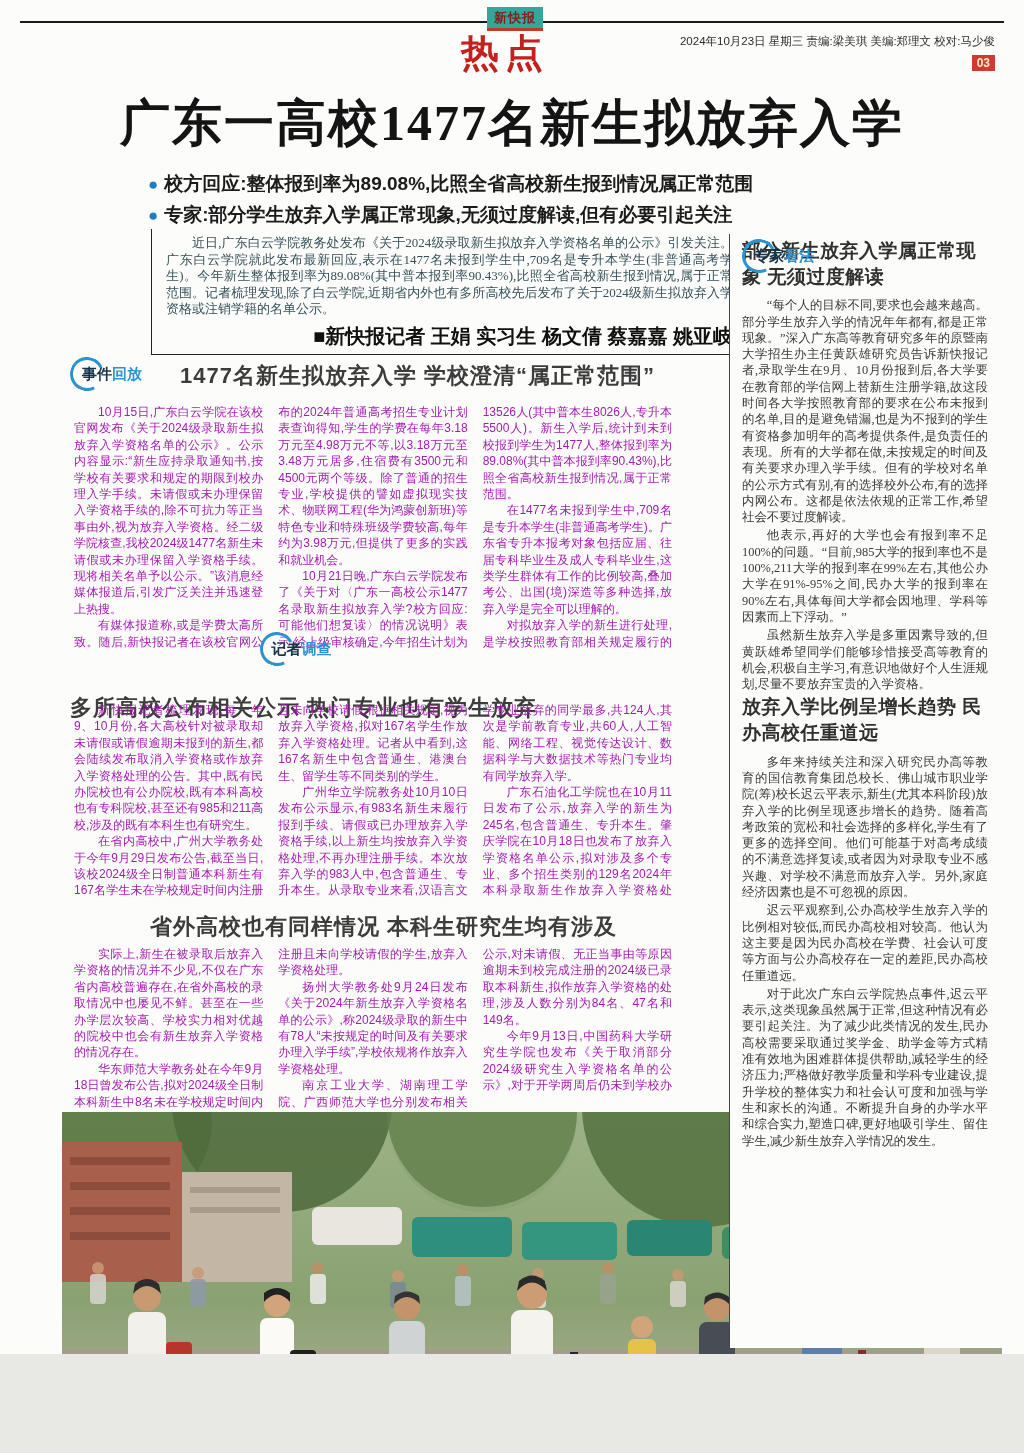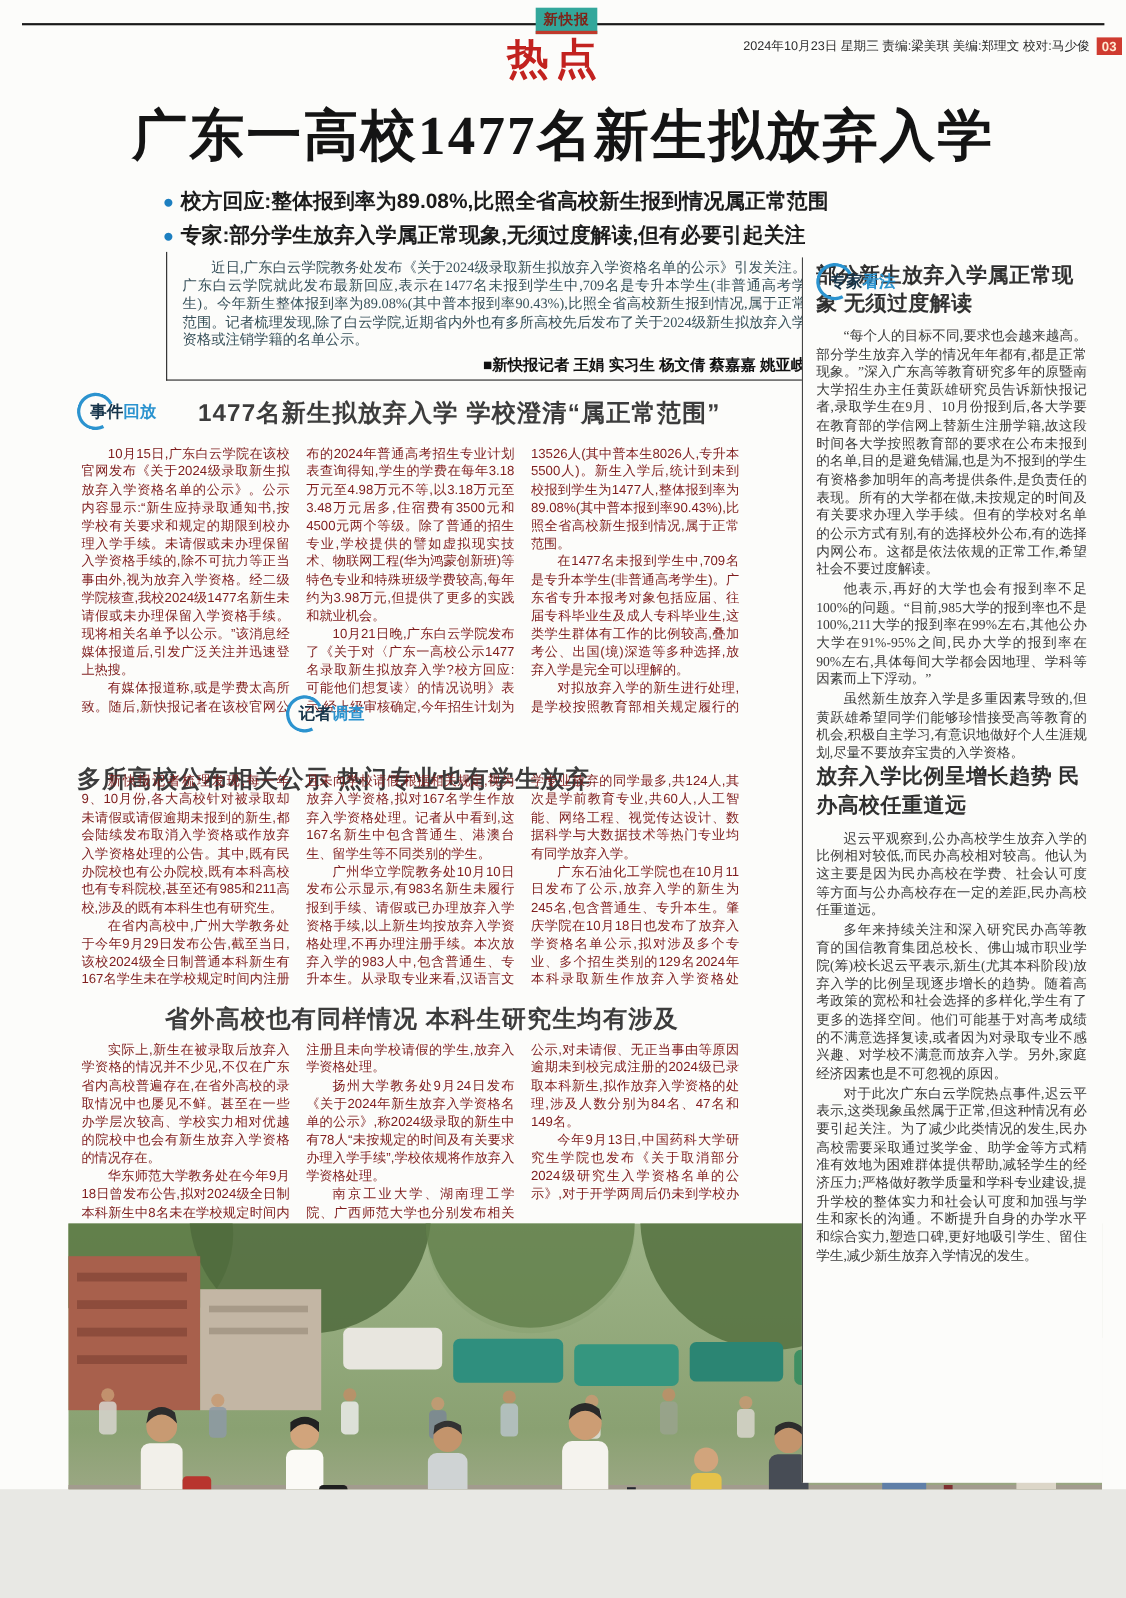--- a/index.html
+++ b/index.html
@@ -7,50 +7,50 @@
   .page { position:relative; width:1024px; height:1354px; margin:0 auto; background:#fcfcfa;
           font-family:"Liberation Sans","DejaVu Sans",sans-serif; color:#222; overflow:hidden; }
 
   
   .top-rule { position:absolute; left:20px; right:20px; top:21px; height:2px; background:#1a1a1a; }
   .logo-badge { position:absolute; left:487px; top:7px; background:#33a79b; color:#7e2318;
                 font-size:13px; font-weight:bold; padding:2px 7px 1px; letter-spacing:1px;
                 border-bottom:3px solid #c0392b; z-index:3; }
   .hotspot { position:absolute; left:461px; top:28px; font-size:38px; font-weight:900;
              color:#c2221f; letter-spacing:6px; font-family:"Liberation Serif","DejaVu Serif",serif; }
-  .dateline { position:absolute; right:4px; top:34px; font-size:11.5px; color:#2c2c2c;
-              display:flex; align-items:flex-start; gap:6px; }
+  .dateline { position:absolute; right:29px; top:34px; font-size:11.5px; color:#2c2c2c;
+              display:flex; align-items:flex-end; gap:6px;flex-direction:column; }
   .page-no { background:#cf3b30; color:#ffe9d2; font-weight:bold; font-size:12px; padding:1px 5px; }
 
   
   .main-headline { position:absolute; left:0; right:0; top:90px; text-align:center;
                    font-size:50px; font-weight:900; color:#141414; letter-spacing:2px;
                    font-family:"Liberation Serif","DejaVu Serif",serif; }
   .bullets { position:absolute; left:148px; top:168px; font-size:19px; font-weight:600;
              color:#1b1b1b; line-height:1.65; }
   .bullets .dot { color:#1d7fc0; margin-right:6px; font-size:17px; }
 
   
   .leadwrap { position:absolute; left:151px; top:229px; width:586px; border-left:1.5px solid #222;
               border-bottom:1.5px solid #222; padding:6px 4px 4px 14px; }
   .lead { font-size:13px; line-height:16.6px; text-align:justify; text-indent:2em;
           color:#37505a; font-family:"Liberation Serif","DejaVu Serif",serif; }
-  .byline { text-align:right; font-size:14px; font-weight:bold; color:#101010; margin-top:5px; }
+  .byline { text-align:right; font-size:20px; font-weight:bold; color:#101010; margin-top:5px; }
 
   
   .sec-head { position:absolute; display:flex; align-items:center; gap:22px; }
   .circle-label { position:relative; width:88px; height:40px; flex:0 0 auto; }
   .circle-label .arc { position:absolute; left:0; top:1px; width:34px; height:34px;
                        border:3.5px solid #2b93cf; border-right-color:transparent; border-radius:50%;
                        transform:rotate(18deg); }
   .circle-label .txt { position:absolute; left:12px; top:9px; font-size:15px; font-weight:bold; white-space:nowrap; }
   .circle-label .la { color:#16344a; } .circle-label .lb { color:#2b93cf; }
   .sec-title { font-size:22px; font-weight:800; color:#3c3c3c; letter-spacing:1px; white-space:nowrap; }
   .cols { position:absolute; left:74px; width:598px; column-count:3; column-gap:15px;
-          font-size:12px; line-height:16.4px; text-align:justify; color:#7f1d1d; overflow:hidden; }
+          font-size:12px; line-height:16.4px; text-align:justify; color:#a21caf; overflow:hidden; }
   .cols p { text-indent:2em; }
 
   
   .sidebar { position:absolute; left:729px; top:234px; width:273px; height:1114px; background:#fcfcfa;
              border-left:1px solid #444; padding:4px 14px 0 12px; overflow:hidden; z-index:2; }
   .sidebar .circle-label { margin-bottom:12px; }
   .sb-title { font-size:19px; font-weight:800; color:#303030; line-height:1.35; margin-bottom:8px; letter-spacing:.5px; }
   .sb-p { font-size:12.4px; line-height:16.3px; text-indent:2em; text-align:justify; color:#3a3a3a;
           font-family:"Liberation Serif","DejaVu Serif",serif; margin-bottom:2px; }
   .sb-title2 { }
@@ -282,22 +282,22 @@
   <div class="sidebar">
     <span class="circle-label">
       <i class="arc"></i>
       <span class="txt"><b class="la">专家</b><b class="lb">看法</b></span>
     </span>
     <h3 class="sb-title">部分新生放弃入学属正常现象 无须过度解读</h3>
     <p class="sb-p">“每个人的目标不同,要求也会越来越高。部分学生放弃入学的情况年年都有,都是正常现象。”深入广东高等教育研究多年的原暨南大学招生办主任黄跃雄研究员告诉新快报记者,录取学生在9月、10月份报到后,各大学要在教育部的学信网上替新生注册学籍,故这段时间各大学按照教育部的要求在公布未报到的名单,目的是避免错漏,也是为不报到的学生有资格参加明年的高考提供条件,是负责任的表现。所有的大学都在做,未按规定的时间及有关要求办理入学手续。但有的学校对名单的公示方式有别,有的选择校外公布,有的选择内网公布。这都是依法依规的正常工作,希望社会不要过度解读。</p>
     <p class="sb-p">他表示,再好的大学也会有报到率不足100%的问题。“目前,985大学的报到率也不是100%,211大学的报到率在99%左右,其他公办大学在91%-95%之间,民办大学的报到率在90%左右,具体每间大学都会因地理、学科等因素而上下浮动。”</p>
     <p class="sb-p">虽然新生放弃入学是多重因素导致的,但黄跃雄希望同学们能够珍惜接受高等教育的机会,积极自主学习,有意识地做好个人生涯规划,尽量不要放弃宝贵的入学资格。</p>
     <h3 class="sb-title sb-title2">放弃入学比例呈增长趋势 民办高校任重道远</h3>
+    <p class="sb-p">多年来持续关注和深入研究民办高等教育的国信教育集团总校长、佛山城市职业学院(筹)校长迟云平表示,新生(尤其本科阶段)放弃入学的比例呈现逐步增长的趋势。随着高考政策的宽松和社会选择的多样化,学生有了更多的选择空间。他们可能基于对高考成绩的不满意选择复读,或者因为对录取专业不感兴趣、对学校不满意而放弃入学。另外,家庭经济因素也是不可忽视的原因。</p>
     <p class="sb-p">迟云平观察到,公办高校学生放弃入学的比例相对较低,而民办高校相对较高。他认为这主要是因为民办高校在学费、社会认可度等方面与公办高校存在一定的差距,民办高校任重道远。</p>
-    <p class="sb-p">多年来持续关注和深入研究民办高等教育的国信教育集团总校长、佛山城市职业学院(筹)校长迟云平表示,新生(尤其本科阶段)放弃入学的比例呈现逐步增长的趋势。随着高考政策的宽松和社会选择的多样化,学生有了更多的选择空间。他们可能基于对高考成绩的不满意选择复读,或者因为对录取专业不感兴趣、对学校不满意而放弃入学。另外,家庭经济因素也是不可忽视的原因。</p>
     <p class="sb-p">对于此次广东白云学院热点事件,迟云平表示,这类现象虽然属于正常,但这种情况有必要引起关注。为了减少此类情况的发生,民办高校需要采取通过奖学金、助学金等方式精准有效地为困难群体提供帮助,减轻学生的经济压力;严格做好教学质量和学科专业建设,提升学校的整体实力和社会认可度和加强与学生和家长的沟通。不断提升自身的办学水平和综合实力,塑造口碑,更好地吸引学生、留住学生,减少新生放弃入学情况的发生。</p>
   </div>
 
   <div class="caption-box">
     <div class="cap">■专家指出,部分学生放弃入学属于正常现象,即便是985大学的报到率也不是100%。</div>
     <div class="credit">新快报记者 龚吉材 摄(资料图)</div>
   </div>
 
 </div>
 

